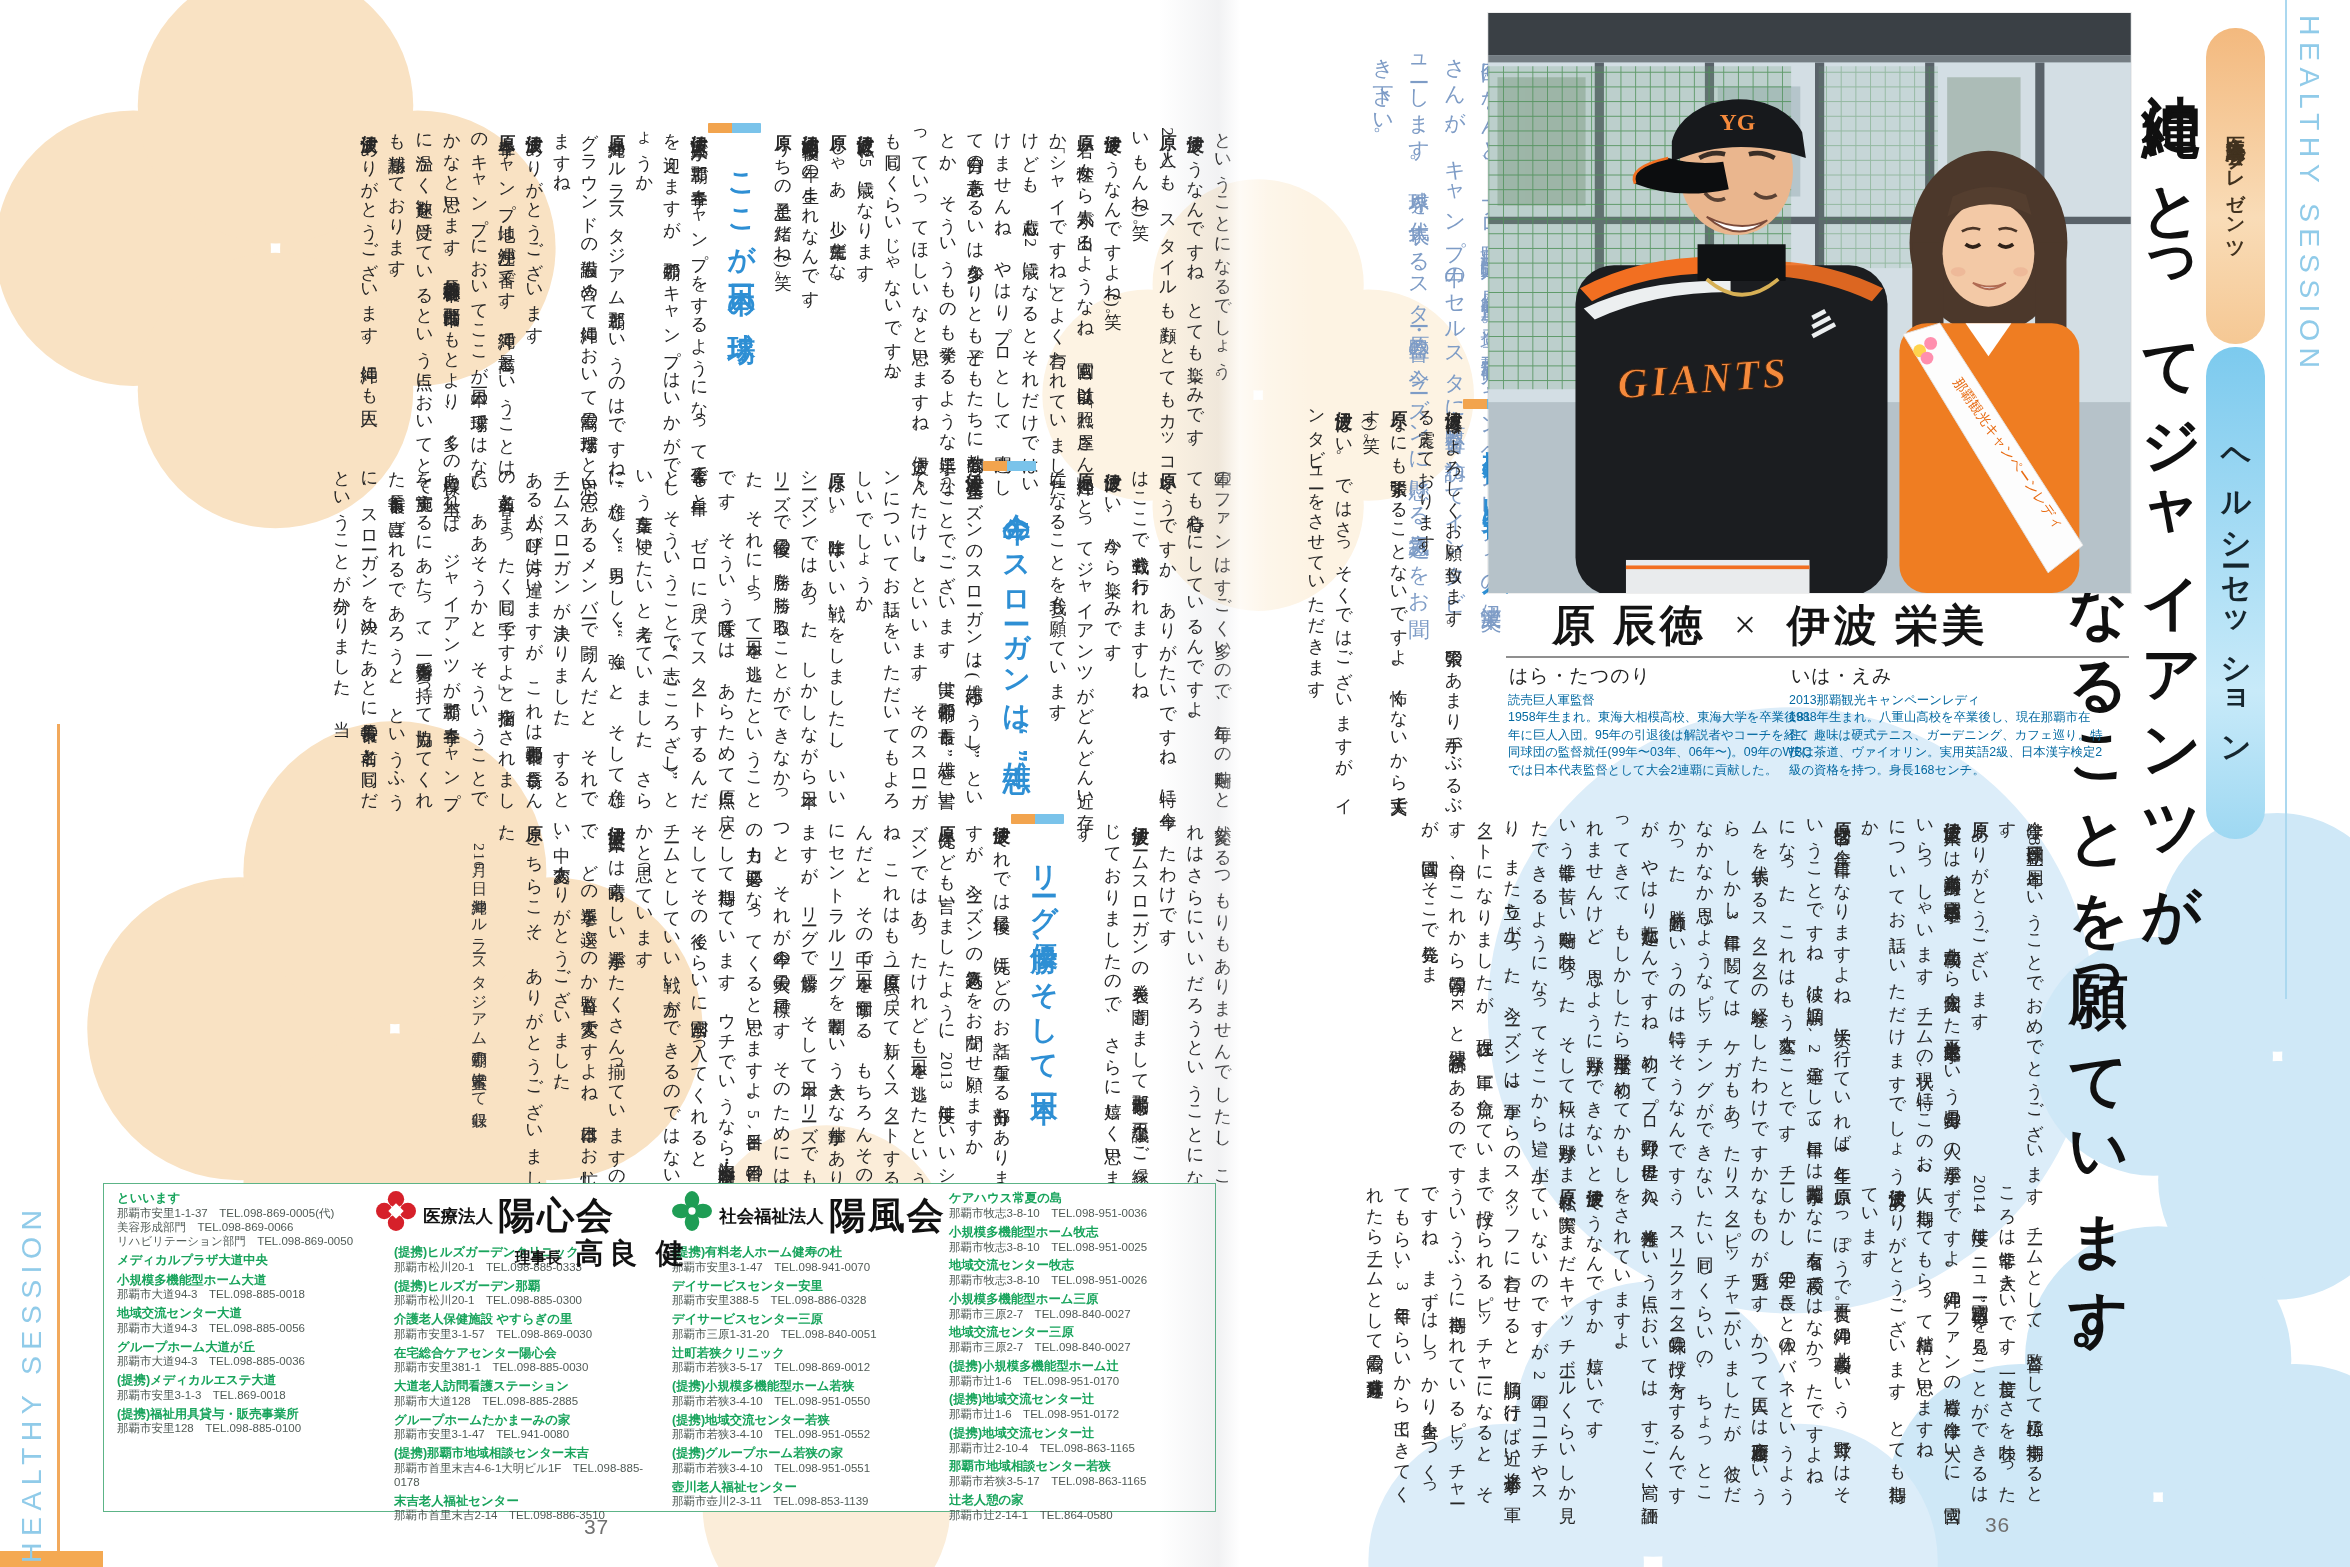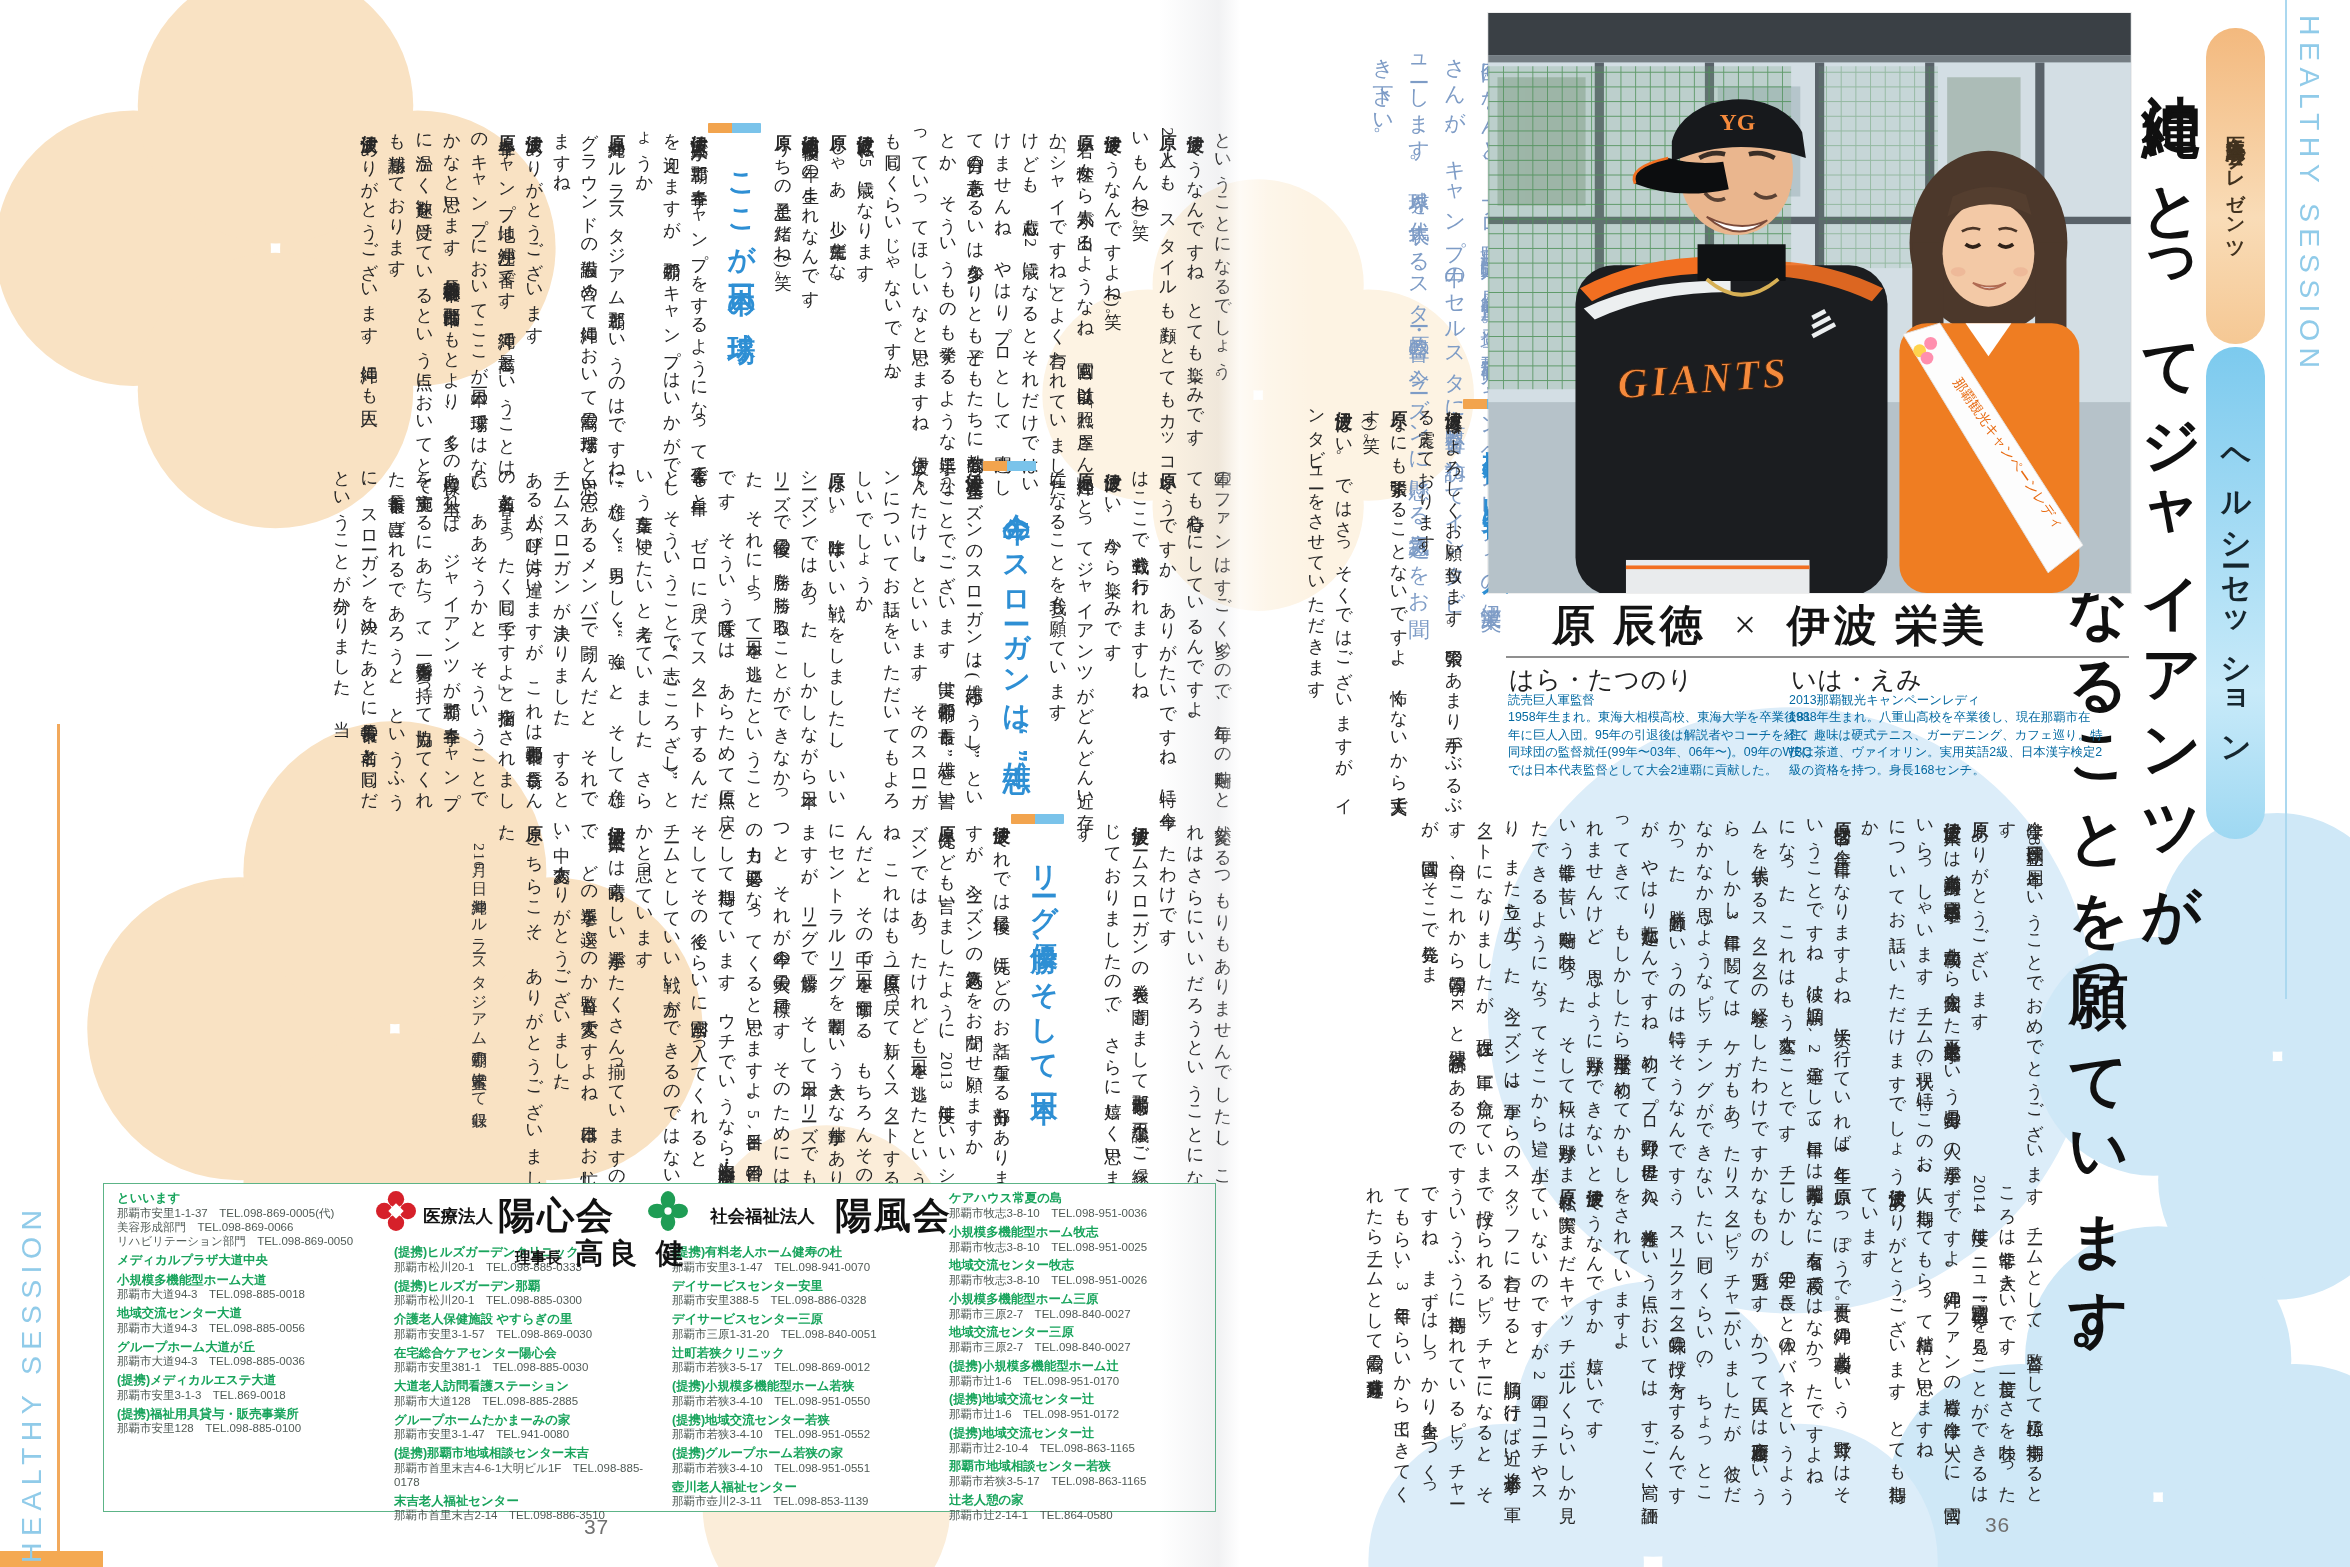--- a/index.html
+++ b/index.html
@@ -42,21 +42,21 @@
   .intro{position:absolute;left:1289px;top:44px;height:573px;width:220px;writing-mode:vertical-rl;z-index:2;
     color:#7e9cc6;font-size:21px;line-height:36px;letter-spacing:2.3px;}
   .photo{position:absolute;left:1488px;top:13px;width:643px;height:580px;margin:0;z-index:3;
     box-shadow:0 0 0 0.9px rgba(0,0,0,.08);}
   
   .nm{position:absolute;z-index:2;font-family:"Liberation Serif","DejaVu Serif",serif;font-weight:600;color:#141414;}
   .nm-hara{left:1508px;top:597px;font-size:43px;letter-spacing:3.7px;margin-left:44px;}
   .nm-x{left:1734px;top:602px;font-size:39px;font-weight:300;color:#222;}
   .nm-iha{left:1787px;top:597px;font-size:43px;letter-spacing:3.7px;}
   .nm-rule{position:absolute;left:1506px;top:656px;width:623px;height:1.8px;background:#8f8f8f;z-index:2;}
-  .kana{position:absolute;z-index:2;font-size:25px;color:#222;letter-spacing:0.9px;}
+  .kana{position:absolute;z-index:2;font-size:19px;color:#222;letter-spacing:0.9px;}
   .kana-h{left:1509px;top:663px;} .kana-i{left:1791px;top:663px;}
   .bio{position:absolute;z-index:2;font-size:12.4px;line-height:17.4px;color:#0369a1;}
   .bio-h{left:1508px;top:692px;width:305px;} .bio-i{left:1789px;top:692px;width:323px;}
   .bio .bt{display:block;}
   
   .strip  {left:1273px;top:397px;width:250px;height:410px;}
   .bandA  {left:1240px;top:808px;width:808px;height:367px;}
   .bandB  {left:1240px;top:1175px;width:808px;height:320px;}
   .band1  {left:83px;top:121px;width:1153px;height:367px;}
   .band2  {left:83px;top:459px;width:1153px;height:342px;}
@@ -64,21 +64,21 @@
   .pagenum{position:absolute;z-index:2;font-size:21px;color:#707070;letter-spacing:0.9px;}
   .pn-l{left:584px;top:1515px;} .pn-r{left:1985px;top:1513px;}
   
   .cbox{position:absolute;left:103px;top:1183px;width:1113px;height:329px;border:1.8px solid #5cb487;background:#fff;z-index:3;}
   .ccol{position:absolute;width:268px;top:7.3px;}
   .c1{left:13px;} .c2{left:290px;top:61px;} .c3{left:568px;top:61px;} .c4{left:845px;}
   .fac{margin-bottom:4.6px;}
   .fname{font-weight:bold;font-size:12.4px;color:#18a45c;line-height:14.7px;}
   .flines{font-size:11.5px;color:#4f5a55;line-height:14.2px;white-space:pre-line;}
   .orgg{position:absolute;display:flex;align-items:flex-start;z-index:2;}
-  .org1{left:272px;top:7.3px;} .org2{left:544px;top:7.3px;gap:15px;}
+  .org1{left:272px;top:7.3px;} .org2{left:568px;top:7.3px;}
   .orglbl{font-size:17.4px;font-weight:bold;color:#111;margin:13px 5.5px 0 7.3px;}
   .orgname{font-size:37px;font-weight:bold;color:#111;letter-spacing:1.8px;
     font-family:"Liberation Sans","DejaVu Sans",sans-serif;}
   .chairman{position:absolute;left:411px;top:51px;z-index:2;color:#111;}
   .chairman .cl{font-size:15.6px;font-weight:bold;margin-right:9.2px;}
   .chairman .cn{font-size:28.5px;font-weight:bold;font-family:"Liberation Serif",serif;letter-spacing:5.5px;}
   .oline{position:absolute;left:57px;top:724px;width:2.8px;height:828px;background:#f2a95c;z-index:2;}
   .obar{position:absolute;left:0;top:1551px;width:103px;height:16.5px;background:#f4a952;z-index:2;}
 </style>
 </head>

